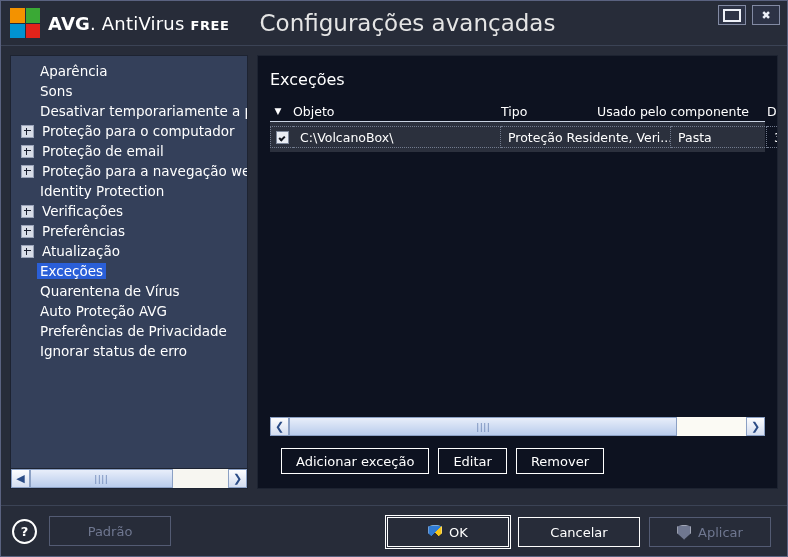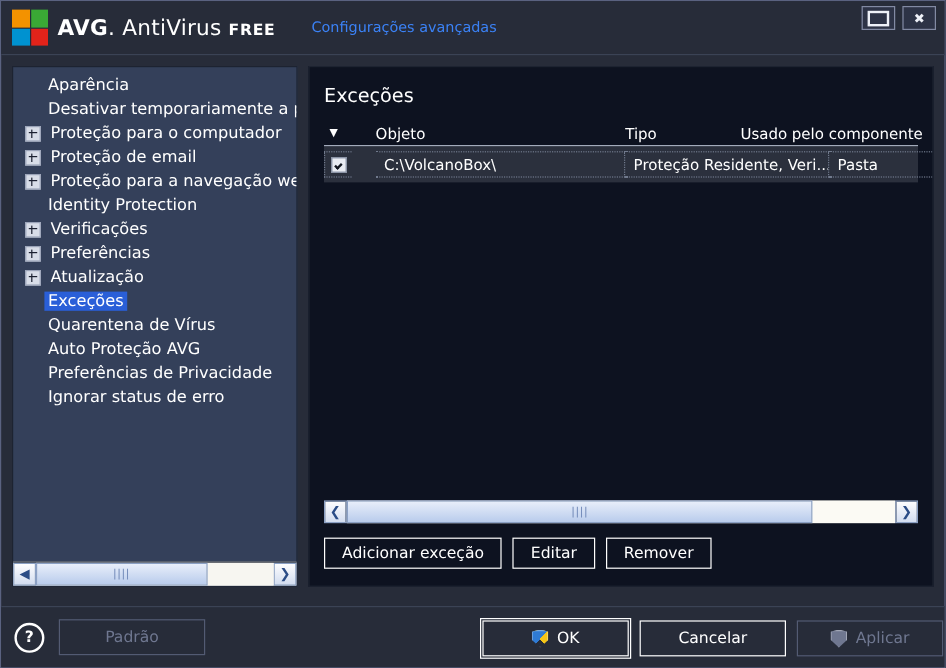--- a/index.html
+++ b/index.html
@@ -41,21 +41,21 @@
   .logo .q3 { background: #0092d0; }
   .logo .q4 { background: #e2231a; }
   .brand {
     color: #ffffff; font-size: 18px; font-weight: bold;
     letter-spacing: .2px; white-space: nowrap;
   }
   .brand .avg { font-weight: bold; }
   .brand .av { font-weight: normal; }
   .brand .free { font-size: 13px; font-weight: bold; letter-spacing: .6px;}
   .dialog-title {
-    color: #3b82f6; font-size: 12px;
+    color: #e5e5e5; font-size: 23px;
     margin-left: 30px; white-space: nowrap;
   }
   .winbtns {
     position: absolute; right: 7px; top: 4px;
     display: flex; gap: 6px;
   }
   .winbtn {
     width: 26px; height: 18px;
     border: 1px solid #828aa3;
     background: #2d3346;
@@ -163,21 +163,21 @@
     display: flex; flex-direction: column;
   }
   .thead {
     display: flex; align-items: center;
     height: 20px;
     border-bottom: 1px solid #c9d2e2;
     color: #ffffff; font-size: 12.5px;
   }
   .th { padding-left: 7px; box-sizing: border-box; white-space: nowrap; overflow: hidden; }
   .sortcaret { width: 16px; flex: none; text-align: center; font-size: 9px; color: #ffffff; }
-  .col-obj  { width: 208px; flex: none; margin-left: 20px; }
+  .col-obj  { width: 208px; flex: none; }
   .col-tipo { width: 96px; flex: none; }
   .col-comp { width: 170px; flex: none; }
   .col-data { width: 40px; flex: none; }
   .trow {
     display: flex; align-items: center;
     height: 30px;
     background: #2b303d;
     color: #ffffff; font-size: 12.5px;
   }
   .cell {
@@ -212,20 +212,21 @@
   .main-hscroll {
     height: 19px; flex: none;
     display: flex; align-items: stretch;
     margin-bottom: 12px;
   }
   .main-hscroll .sb-track { background: #fbfaf4; }
   .action-row {
     display: flex; gap: 9px;
     padding-bottom: 14px;
     flex: none;
+    margin-left: 11px;
   }
   .btn {
     background: #0d1220;
     border: 1px solid #ffffff;
     color: #ffffff;
     font-size: 13px;
     height: 24px;
     padding: 0 14px;
     display: flex; align-items: center; justify-content: center;
     white-space: nowrap;
@@ -259,21 +260,21 @@
     gap: 7px;
     white-space: nowrap;
     font-family: "DejaVu Sans", sans-serif;
   }
   .btn-footer.disabled {
     border-color: #535b73;
     color: #6f7790;
   }
   .btn-footer.default { outline: 1px solid #ffffff; outline-offset: 1px; }
   .footer-right {
-    position: absolute; right: 1px; top: 11px;
+    position: absolute; right: 16px; top: 11px;
     display: flex; gap: 9px; align-items: center;
   }
   .shield {
     width: 14px; height: 15px; flex: none;
     position: relative; overflow: hidden;
   }
   .shield .sh {
     position: absolute; inset: 0;
     background:
       linear-gradient(to bottom right, #2f7bd4 0 50%, transparent 50%),
@@ -316,20 +317,24 @@
     </div>
   </div>
 
   <div class="body">
 
     <div class="sidebar-wrap">
       <div class="tree" id="tree">
           <div class="tree-item">
             <span class="noexp"></span>
             <span class="tree-label">Aparência</span>
+          </div>
+          <div class="tree-item">
+            <span class="noexp"></span>
+            <span class="tree-label">Sons</span>
           </div>
           <div class="tree-item">
             <span class="noexp"></span>
             <span class="tree-label">Desativar temporariamente a proteç</span>
           </div>
           <div class="tree-item">
             <span class="expander"></span>
             <span class="tree-label">Proteção para o computador</span>
           </div>
           <div class="tree-item">

